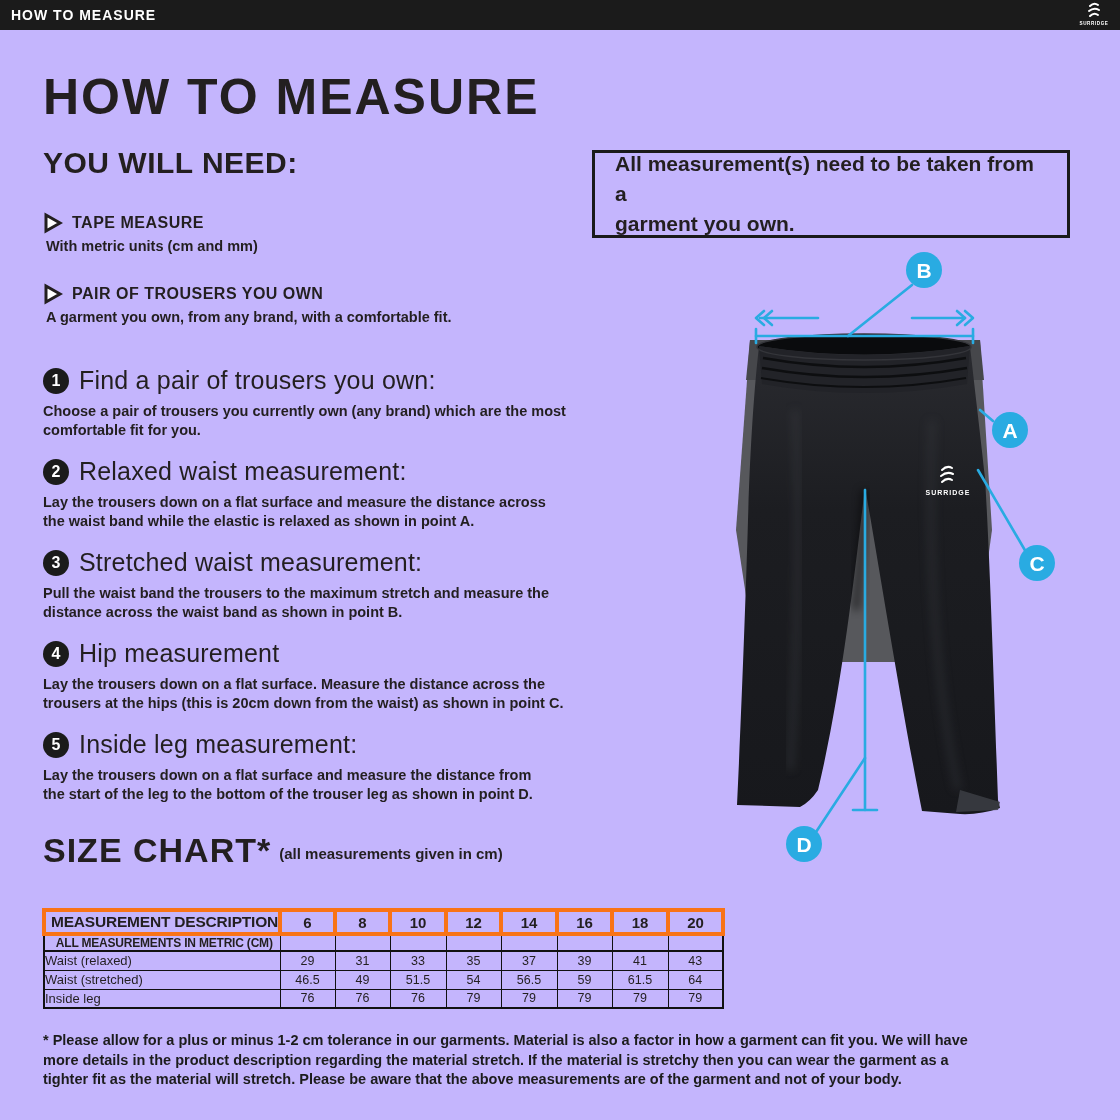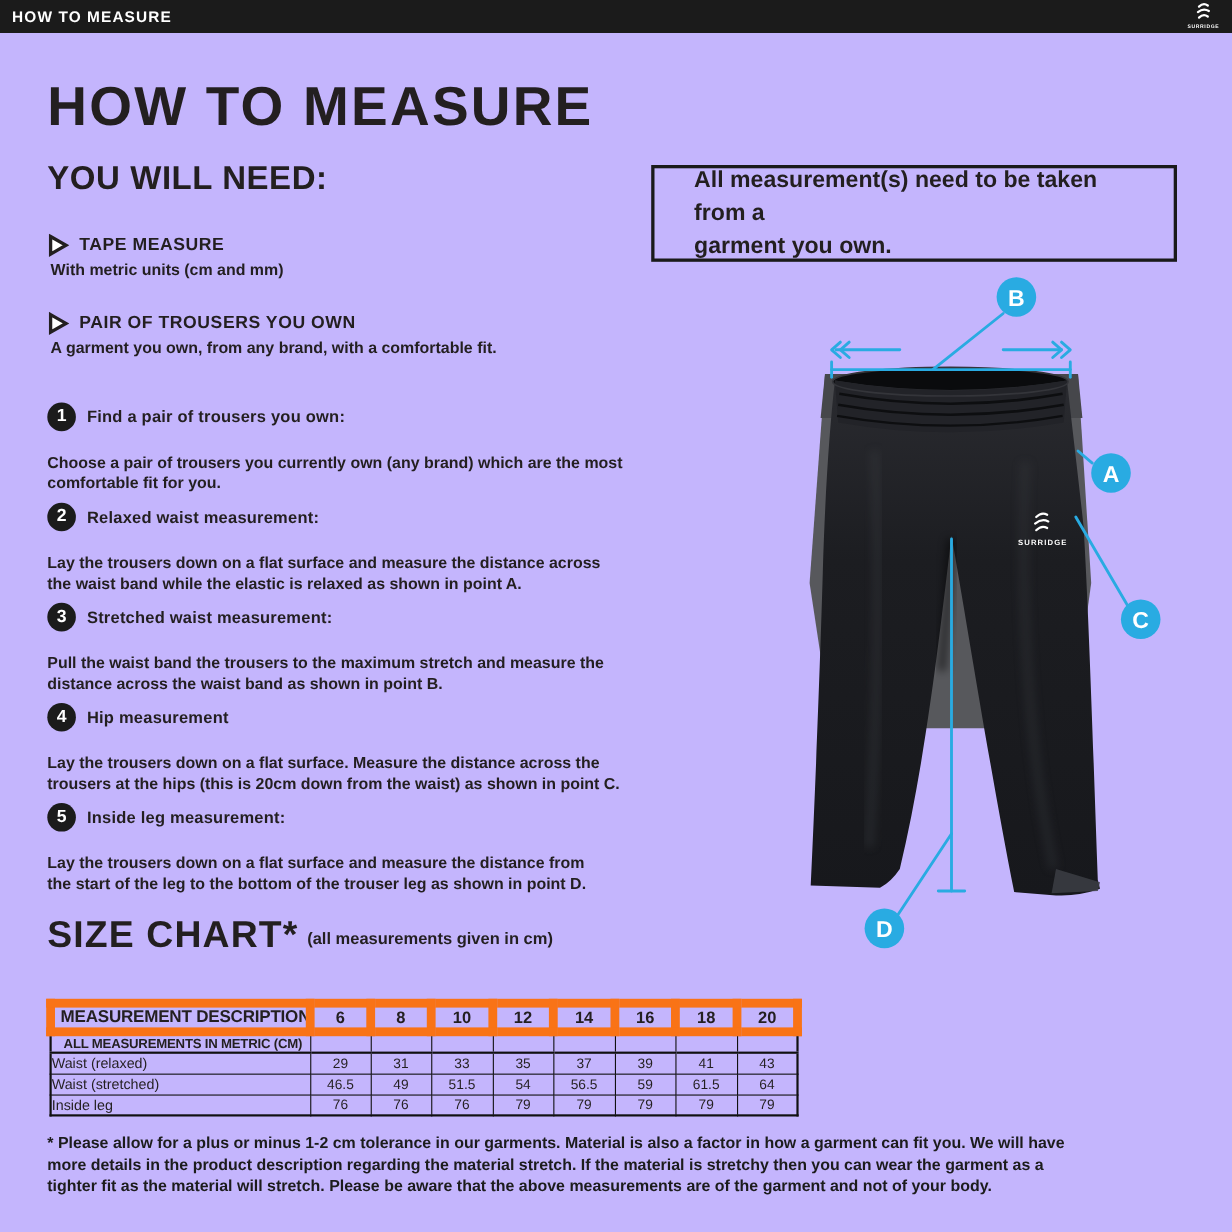--- a/index.html
+++ b/index.html
@@ -19,40 +19,40 @@
   .need-item { position:absolute; left:43px; }
   .need-row { display:flex; align-items:center; gap:9px; }
   .need-label { font-size:16px; font-weight:bold; letter-spacing:0.5px; }
   .need-desc { font-size:14.5px; font-weight:bold; margin-top:4px; margin-left:3px; }
 
   
   .step { position:absolute; left:43px; width:640px; }
   .step-head { display:flex; align-items:center; gap:10px; }
   .step-num { width:26px; height:26px; border-radius:50%; background:#1b1b1b; color:#fff;
               font-size:16px; font-weight:bold; display:flex; align-items:center; justify-content:center; }
-  .step-title { font-size:15px; font-weight:bold; letter-spacing:0.2px; }
-  .step-body { margin-top:20px; font-size:14.5px; font-weight:bold; line-height:19px; white-space:pre-line; }
+  .step-title { font-size:25px; font-weight:normal; letter-spacing:0.2px; }
+  .step-body { margin-top:7px; font-size:14.5px; font-weight:bold; line-height:19px; white-space:pre-line; }
 
   
   .note-box { position:absolute; left:592px; top:150px; width:478px; height:88px; border:3px solid #1a1a1a;
               display:flex; align-items:center; }
-  .note-text { padding-left:36px; width:450px; font-size:21px; font-weight:bold; line-height:30px; white-space:pre-line; }
+  .note-text { padding-left:20px; width:450px; font-size:21px; font-weight:bold; line-height:30px; white-space:pre-line; }
 
   
   .figure { position:absolute; left:560px; top:230px; width:560px; height:670px; }
 
   
   .size-head { position:absolute; left:43px; top:831px; }
   .size-head .big { font-size:34px; font-weight:bold; letter-spacing:1px; }
   .size-head .sub { font-size:15px; font-weight:bold; margin-left:8px; position:relative; top:-3px; }
 
   .size-table-wrap { position:absolute; left:42px; top:908px; }
   table.size { border-collapse:collapse; table-layout:fixed; width:678px; border:2px solid #111; }
   table.size th, table.size td { border:1px solid #111; overflow:hidden; white-space:nowrap; }
-  tr.hdr th { border:8px solid #f97316; font-size:15px; font-weight:bold; height:24px; text-align:center; }
+  tr.hdr th { border:4px solid #f97316; font-size:15px; font-weight:bold; height:24px; text-align:center; }
   tr.hdr th.desc { text-align:left; padding-left:5px; font-size:15.5px; letter-spacing:-0.2px; }
   tr.sub td { border-bottom:2px solid #111; height:16px; }
   tr.sub td.lbl { font-size:12px; font-weight:bold; text-align:center; padding-left:4px; letter-spacing:-0.2px; }
   tr.data td { font-size:12.5px; height:19px; text-align:center; }
   tr.data td.lbl { text-align:left; padding-left:0; font-size:13px; }
 
   .footnote { position:absolute; left:43px; top:1031px; width:1045px; font-size:14.5px; font-weight:bold;
               line-height:19.5px; white-space:pre-line; color:#1c1c1c; }
 </style>
 </head>

